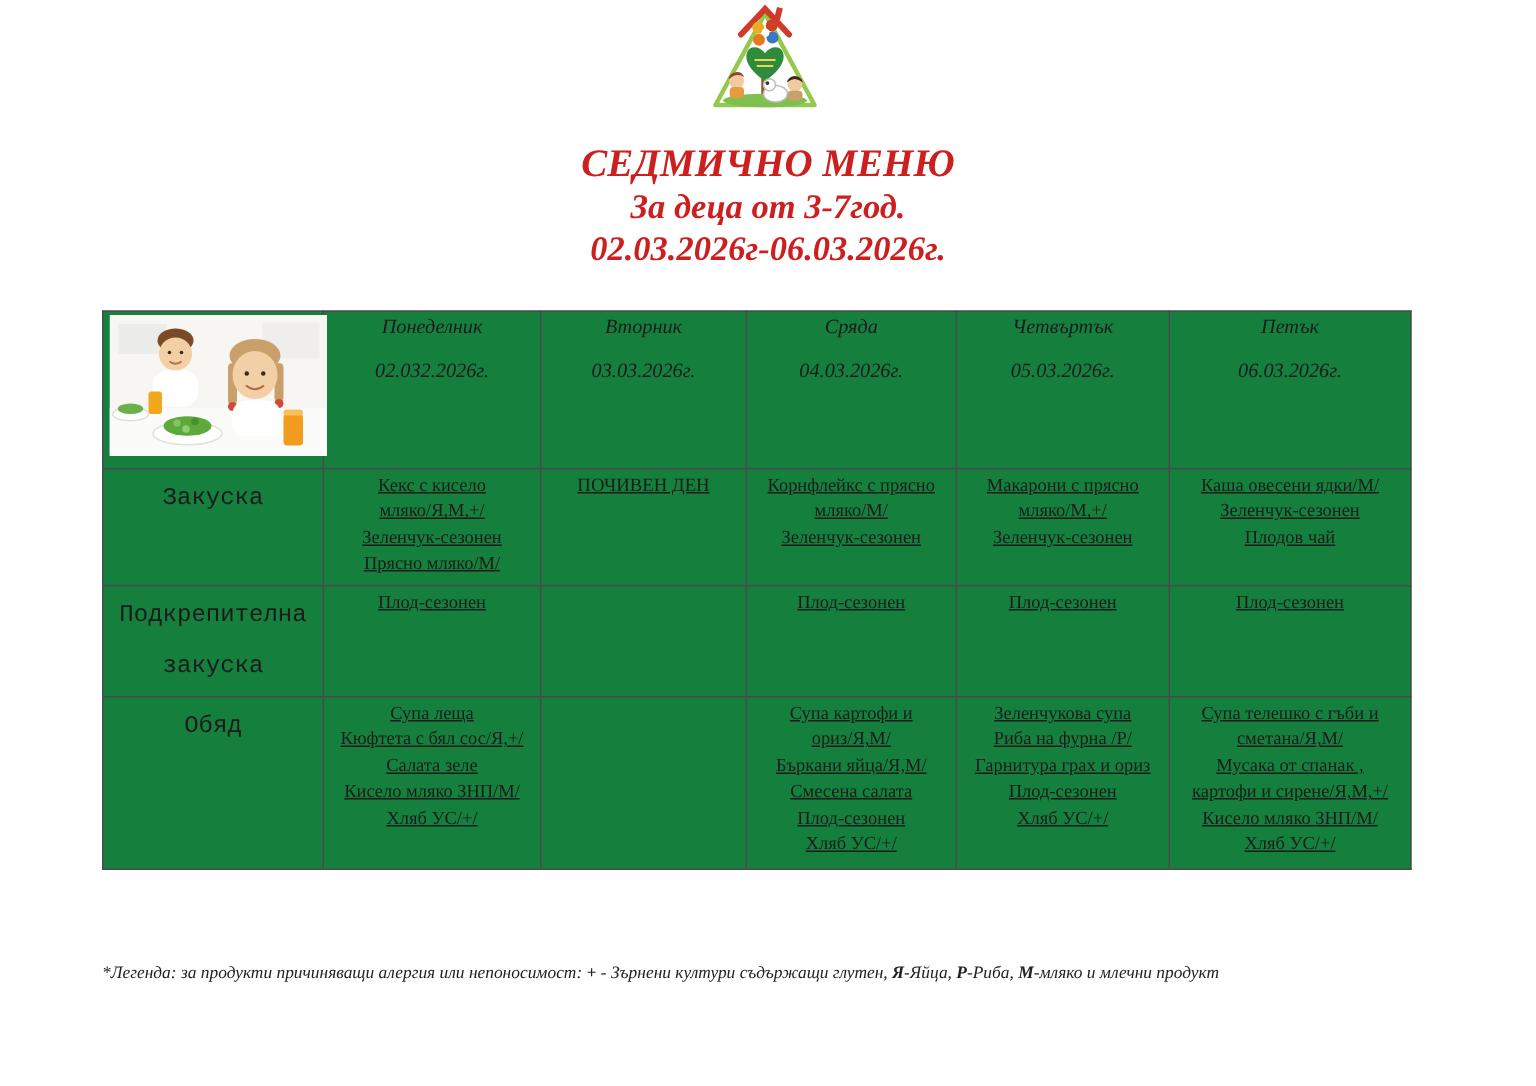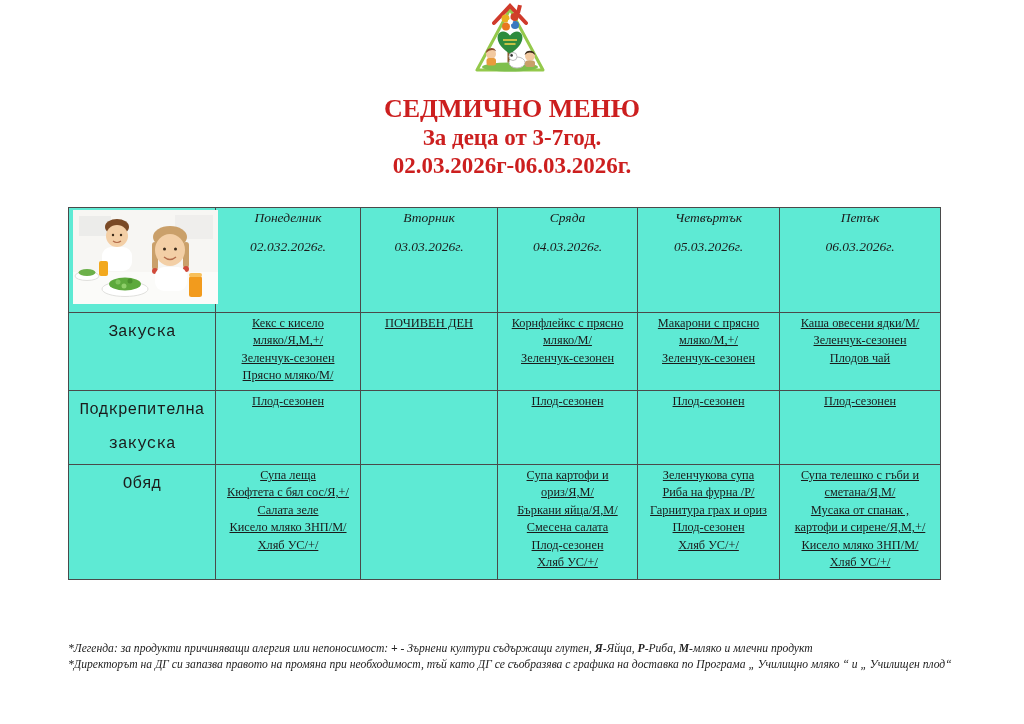--- a/index.html
+++ b/index.html
@@ -7,30 +7,30 @@
   body {
     background:#ffffff;
     font-family:"Liberation Serif","DejaVu Serif",serif;
     color:#1b1b1b;
     position:relative;
     overflow:hidden;
   }
   .logo { position:absolute; left:472px; top:2px; }
   .title-block {
     position:absolute; top:94px; left:0; width:1024px;
-    text-align:center; color:#cc1f1f; font-weight:bold; 
+    text-align:center; color:#cc1f1f; font-weight:bold; font-style:italic;
   }
   .title-line1 { font-size:26px; line-height:30px; }
   .title-line2 { font-size:23px; line-height:28px; }
   .title-line3 { font-size:23px; line-height:28px; }
 
   .menu-table {
     position:absolute; left:68px; top:207px;
     border-collapse:collapse; table-layout:fixed; width:872px;
-    background:#5eead4;
+    background:#15803d;
   }
   .menu-table td, .menu-table th {
     border:1px solid #4a4a4a;
     vertical-align:top;
     text-align:center;
     padding:2px 4px;
     font-weight:normal;
   }
   .menu-table tr.row-header      { height:105px; }
   .menu-table tr.row-breakfast   { height:78px; }
@@ -213,14 +213,13 @@
 Хляб УС/+/</td>
     </tr>
 
   </tbody>
 </table>
 
 <div class="footnotes">
   <div>
     <span>*Легенда: за продукти причиняващи алергия или непоносимост: </span><span class="fn-bold">+</span><span> - Зърнени култури  съдържащи глутен, </span><span class="fn-bold">Я</span><span>-Яйца, </span><span class="fn-bold">Р</span><span>-Риба, </span><span class="fn-bold">М</span><span>-мляко и млечни продукт</span>
   </div>
-  <div>*Директорът на ДГ си запазва правото на промяна при необходимост, тъй като ДГ се съобразява с графика на доставка по Програма „ Училищно мляко “ и „ Училищен плод“</div>
 </div>
 
 </body></html>

